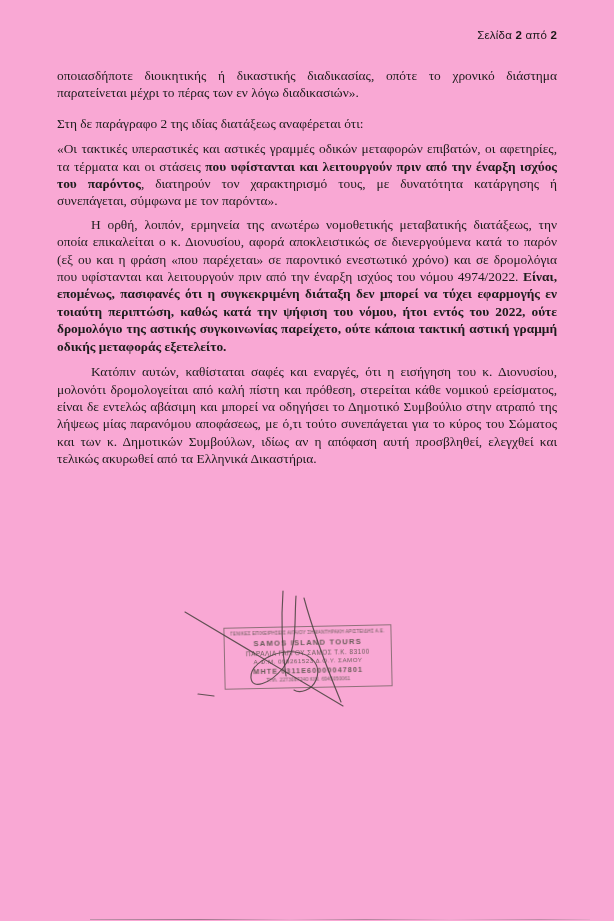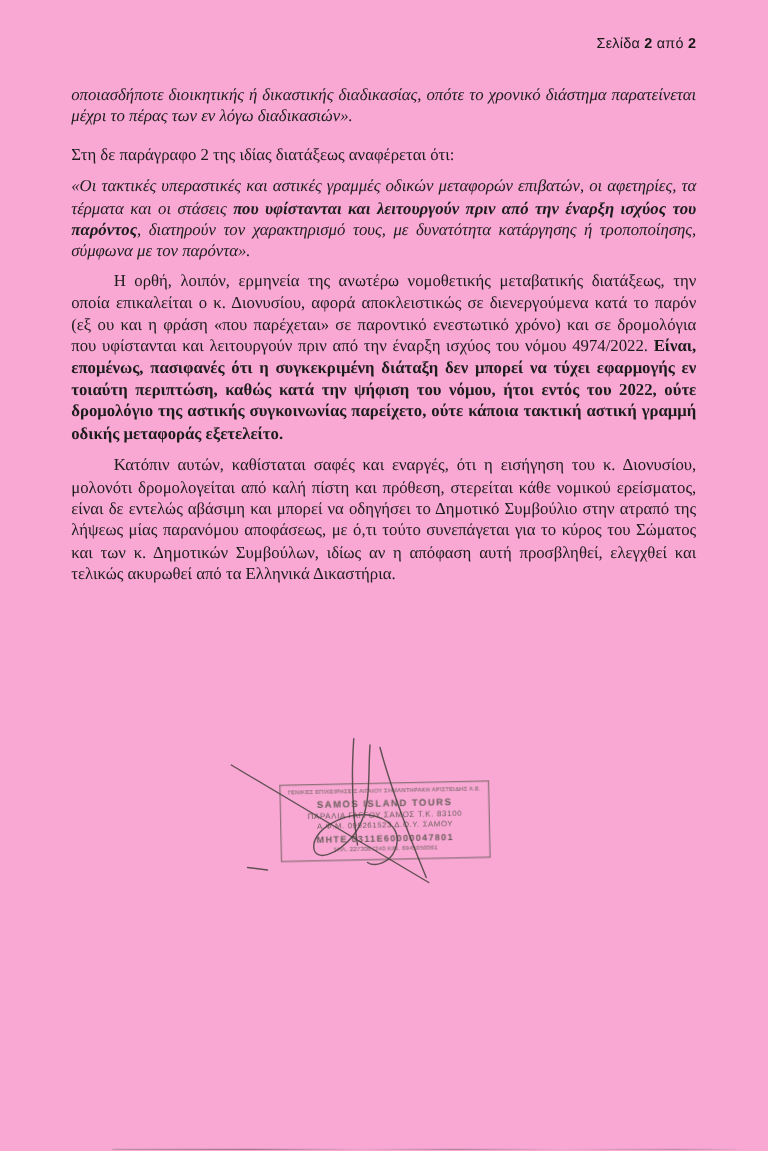--- a/index.html
+++ b/index.html
@@ -16,21 +16,21 @@
   .content{
     position:absolute;left:57px;top:67px;width:500px;
   }
   p.para{
     margin:0 0 8px 0;font-size:13.4px;line-height:17.4px;
     text-align:justify;text-justify:inter-word;
   }
   p.mb13{margin-bottom:13px;}
   p.mb6{margin-bottom:6px;}
   p.mb9{margin-bottom:9px;}
-  p.ital{font-style:italic;}
+  p.ital{}
   p.ind{text-indent:34px;}
   span.b{font-weight:bold;}
   span.u{}
   .closing{width:500px;text-align:center;font-size:13.4px;line-height:17.4px;}
   .closing .place-date{margin-top:19px;}
   .closing .dash{margin-top:10px;}
   .closing .role{margin-top:8px;font-size:14px;}
   .stamp{
     position:absolute;left:224px;top:626px;width:168px;height:62px;
     border:1.5px solid rgba(95,88,80,0.75);
@@ -60,21 +60,21 @@
 <body>
 
 <div class="page">
 
   <div class="header"><span>Σελίδα </span><span class="b">2</span><span> από </span><span class="b">2</span></div>
 
   <div class="content">
     <div>
         <p class="para ital mb13"><span>οποιασδήποτε διοικητικής ή δικαστικής διαδικασίας, οπότε το χρονικό διάστημα παρατείνεται μέχρι το πέρας των εν λόγω διαδικασιών».</span></p>
         <p class="para"><span>Στη δε παράγραφο 2 της ιδίας διατάξεως αναφέρεται ότι:</span></p>
-        <p class="para ital mb6"><span>«Οι τακτικές υπεραστικές και αστικές γραμμές οδικών μεταφορών επιβατών, οι αφετηρίες, τα τέρματα και οι στάσεις </span><span class="b">που υφίστανται και λειτουργούν πριν από την έναρξη ισχύος του παρόντος</span><span>, διατηρούν τον χαρακτηρισμό τους, με δυνατότητα κατάργησης ή τροποποίησης, σύμφωνα με τον παρόντα».</span></p>
+        <p class="para ital mb6"><span>«Οι τακτικές υπεραστικές και αστικές γραμμές οδικών μεταφορών επιβατών, οι αφετηρίες, τα τέρματα και οι στάσεις </span><span class="b">που υφίστανται και λειτουργούν πριν από την έναρξη ισχύος του παρόντος</span><span>, διατηρούν τον χαρακτηρισμό τους, με δυνατότητα κατάργησης ή συνεπάγεται, σύμφωνα με τον παρόντα».</span></p>
         <p class="para ind"><span>Η ορθή, λοιπόν, ερμηνεία της ανωτέρω νομοθετικής μεταβατικής διατάξεως, την οποία επικαλείται ο κ. Διονυσίου, αφορά αποκλειστικώς σε διενεργούμενα κατά το παρόν (εξ ου και η φράση «που παρέχεται» σε παροντικό ενεστωτικό χρόνο) και σε δρομολόγια που υφίστανται και λειτουργούν πριν από την έναρξη ισχύος του νόμου 4974/2022. </span><span class="b u">Είναι, επομένως, πασιφανές ότι η συγκεκριμένη διάταξη δεν μπορεί να τύχει εφαρμογής εν τοιαύτη περιπτώση, καθώς κατά την ψήφιση του νόμου, ήτοι εντός του 2022, ούτε δρομολόγιο της αστικής συγκοινωνίας παρείχετο, ούτε κάποια τακτική αστική γραμμή οδικής μεταφοράς εξετελείτο.</span></p>
         <p class="para ind mb9"><span>Κατόπιν αυτών, καθίσταται σαφές και εναργές, ότι η εισήγηση του κ. Διονυσίου, μολονότι δρομολογείται από καλή πίστη και πρόθεση, στερείται κάθε νομικού ερείσματος, είναι δε εντελώς αβάσιμη και μπορεί να οδηγήσει το Δημοτικό Συμβούλιο στην ατραπό της λήψεως μίας παρανόμου αποφάσεως, με ό,τι τούτο συνεπάγεται για το κύρος του Σώματος και των κ. Δημοτικών Συμβούλων, ιδίως αν η απόφαση αυτή προσβληθεί, ελεγχθεί και τελικώς ακυρωθεί από τα Ελληνικά Δικαστήρια.</span></p>
       </div>
 
   </div>
 
   <div class="stamp">
     <div class="s1">ΓΕΝΙΚΕΣ ΕΠΙΧΕΙΡΗΣΕΙΣ ΑΙΓΑΙΟΥ ΣΗΜΑΝΤΗΡΑΚΗ ΑΡΙΣΤΕΙΔΗΣ Α.Ε.</div>
     <div class="s2">SAMOS ISLAND TOURS</div>
     <div class="s3">ΠΑΡΑΛΙΑ ΓΑΓΓΟΥ ΣΑΜΟΣ Τ.Κ. 83100</div>

